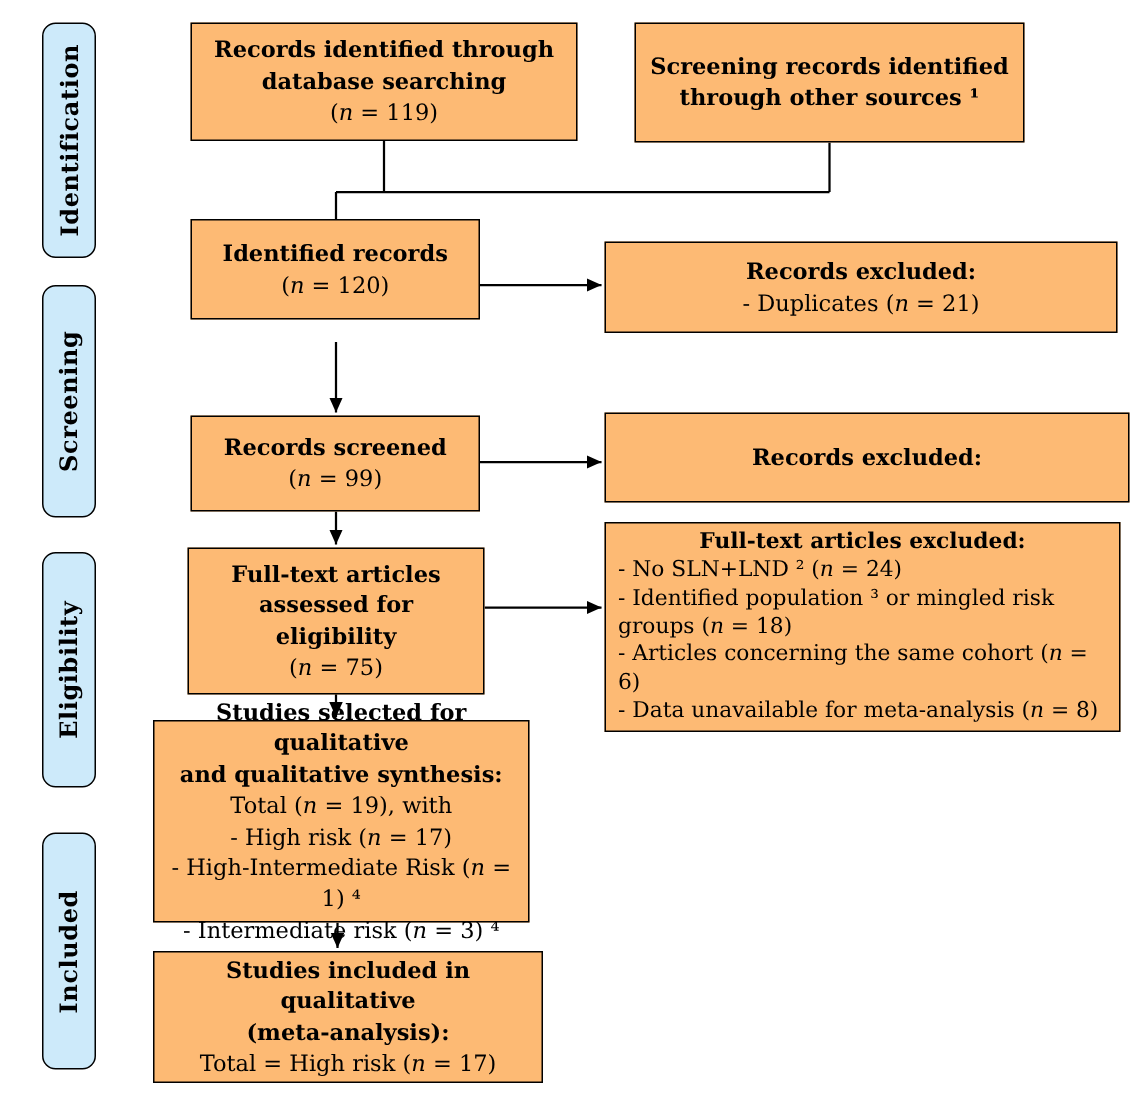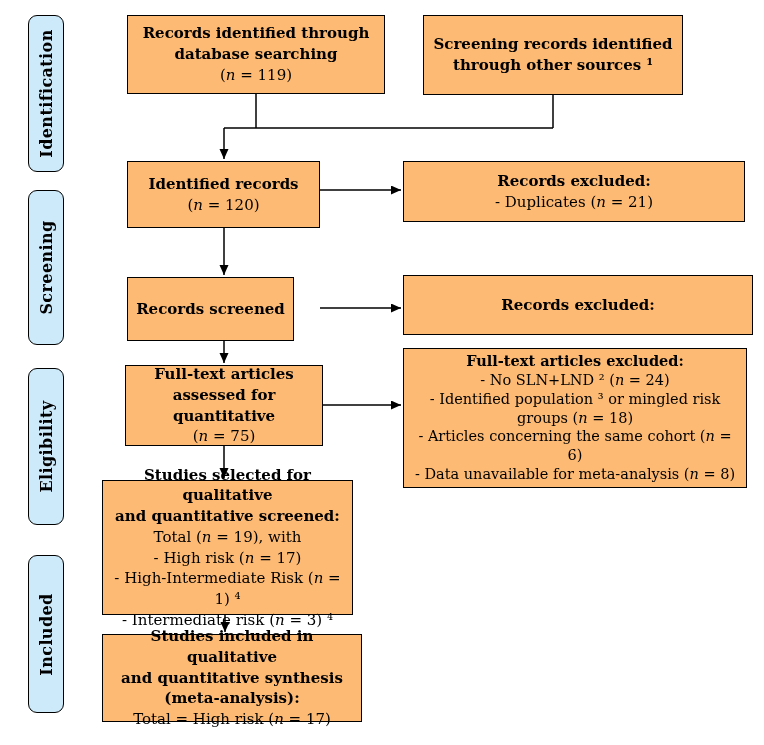--- a/index.html
+++ b/index.html
@@ -22,21 +22,21 @@
     font-weight:700; font-size:16px; letter-spacing:.4px;
   }
 
   .box {
     position:absolute; border:1.5px solid #000; background:#fdba74;
     box-sizing:border-box; display:flex; flex-direction:column;
     justify-content:center; text-align:center;
     font-size:15px; line-height:1.38; padding:2px 6px;
   }
   .box .line.bold { font-weight:700; }
-  .box .line.left { text-align:center; }
+  .box .line.left { text-align:left; }
   .box.small { font-size:14.5px; line-height:1.3; padding:2px 8px; }
   .box i { font-style:italic; }
 </style>
 </head>
 <body>
 
 <div id="stage-area">
 
   <svg class="connectors" width="764" height="745">
     <defs>
@@ -79,47 +79,47 @@
       <div class="line bold">Records identified through</div>
       <div class="line bold">database searching</div>
       <div class="line">(<i>n</i> = 119)</div>
     </div>
 
   <div class="box" style="left:423px;top:15px;width:260px;height:80px">
       <div class="line bold">Screening records identified</div>
       <div class="line bold">through other sources ¹</div>
     </div>
 
-  <div class="box" style="left:127px;top:161px;width:193px;height:67px">
+  <div class="box" style="left:127px;top:146px;width:193px;height:67px">
       <div class="line bold">Identified records</div>
       <div class="line">(<i>n</i> = 120)</div>
     </div>
 
-  <div class="box" style="left:127px;top:277px;width:167px;height:64px">
+  <div class="box" style="left:127px;top:277px;width:193px;height:64px">
       <div class="line bold">Records screened</div>
+      <div class="line">(<i>n</i> = 99)</div>
     </div>
 
-  <div class="box" style="left:125px;top:365px;width:198px;height:81px">
+  <div class="box" style="left:125px;top:365px;width:198px;height:98px">
       <div class="line bold">Full-text articles</div>
-      <div class="line bold">assessed for quantitative</div>
+      <div class="line bold">assessed for eligibility</div>
       <div class="line">(<i>n</i> = 75)</div>
     </div>
 
   <div class="box" style="left:102px;top:480px;width:251px;height:135px">
       <div class="line bold">Studies selected for qualitative</div>
-      <div class="line bold">and quantitative screened:</div>
+      <div class="line bold">and qualitative synthesis:</div>
       <div class="line">Total (<i>n</i> = 19), with</div>
       <div class="line">- High risk (<i>n</i> = 17)</div>
       <div class="line">- High-Intermediate Risk (<i>n</i> = 1) ⁴</div>
       <div class="line">- Intermediate risk (<i>n</i> = 3) ⁴</div>
     </div>
 
   <div class="box" style="left:102px;top:634px;width:260px;height:88px">
       <div class="line bold">Studies included in qualitative</div>
-      <div class="line bold">and quantitative synthesis</div>
       <div class="line bold">(meta-analysis):</div>
       <div class="line">Total = High risk (<i>n</i> = 17)</div>
     </div>
 
   <div class="box" style="left:403px;top:161px;width:342px;height:61px">
       <div class="line bold">Records excluded:</div>
       <div class="line">- Duplicates (<i>n</i> = 21)</div>
     </div>
 
   <div class="box" style="left:403px;top:275px;width:350px;height:60px">

